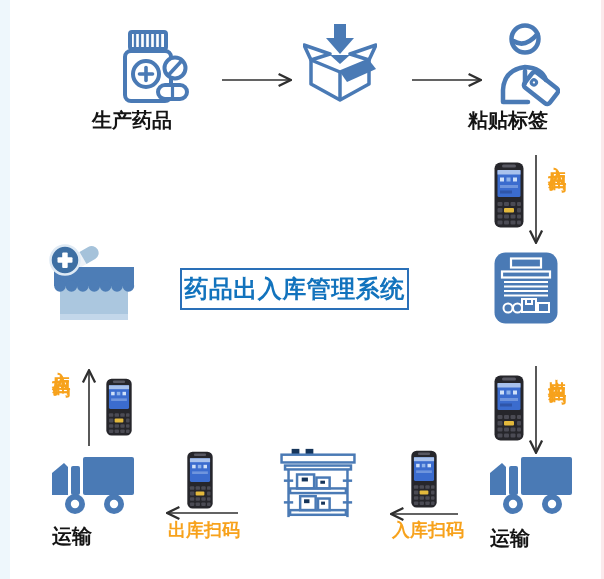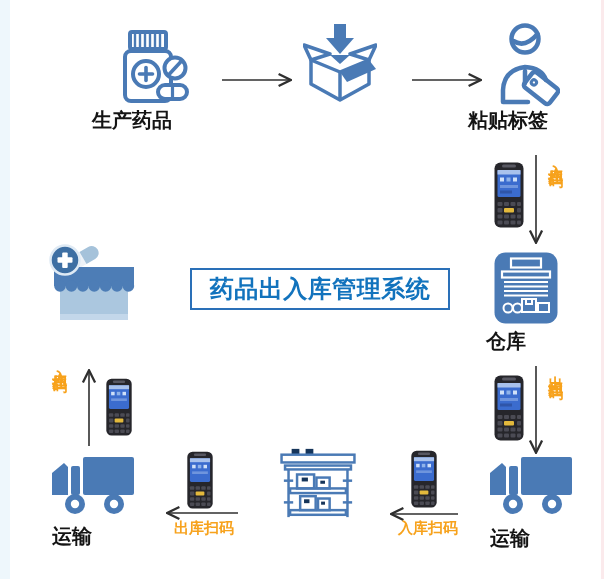--- a/index.html
+++ b/index.html
@@ -8,29 +8,29 @@
     overflow:hidden;font-family:"Liberation Sans","DejaVu Sans",sans-serif;
   }
   .abs{position:absolute;}
   .edge-strip-left{left:0;top:0;width:10px;height:579px;background:#eef7fc;}
   .edge-strip-right{right:0;top:0;width:3px;height:579px;background:#fbeaec;}
   .node-label{
     font-size:20px;font-weight:700;color:#141414;
     white-space:nowrap;line-height:1.1;
   }
   .scan-label{
-    font-size:15px;font-weight:700;color:#f7a21c;text-align:center;
+    font-size:18px;font-weight:700;color:#f7a21c;text-align:center;
     white-space:nowrap;line-height:1.12;
   }
   .scan-label.vertical{
     writing-mode:vertical-rl;text-orientation:upright;letter-spacing:3px;
     white-space:normal;
   }
   .title-box{
-    left:190px;top:268px;width:260px;height:42px;background:#ffffff;
+    left:180px;top:268px;width:229px;height:42px;background:#ffffff;
     border:2px solid #2a70b8;box-sizing:border-box;
     display:flex;align-items:center;justify-content:center;
   }
   .title-text{
     font-size:24px;font-weight:800;color:#1273bd;letter-spacing:0.5px;white-space:nowrap;
   }
   svg{display:block;}
 </style>
 </head>
 <body>
@@ -160,21 +160,20 @@
       </g>
       <g fill="none" stroke="#fff" stroke-width="2">
         <rect x="28" y="47" width="14" height="13"></rect>
           <rect x="44" y="51" width="11" height="9"></rect>
         <rect x="32" y="47" width="6" height="5"></rect>
         <circle cx="14" cy="56" r="4.5"></circle>
           <circle cx="23.5" cy="56" r="4.5"></circle>
       </g>
     </svg>
   </div>
-  <div class="abs node-label" style="left:486px;top:330px;width:80px">仓库</div>
 
   <div class="abs" style="left:493px;top:374px">
     <svg width="32" height="70" viewBox="0 0 32 70">
       <rect x="1.5" y="1.5" width="29" height="65" rx="6" fill="#26262b"></rect>
       <rect x="9" y="3.5" width="14" height="3" rx="1.5" fill="#585862"></rect>
       <rect x="4.5" y="9" width="23" height="27" rx="1.5" fill="#3b6cce"></rect>
       <rect x="4.5" y="9" width="23" height="4.5" fill="#a9c2ec"></rect>
       <rect x="7" y="16.5" width="4" height="4" fill="#cfe0f8"></rect>
         <rect x="13.5" y="16.5" width="4" height="4" fill="#8fb3ea"></rect>
         <rect x="20" y="16.5" width="4" height="4" fill="#cfe0f8"></rect>

